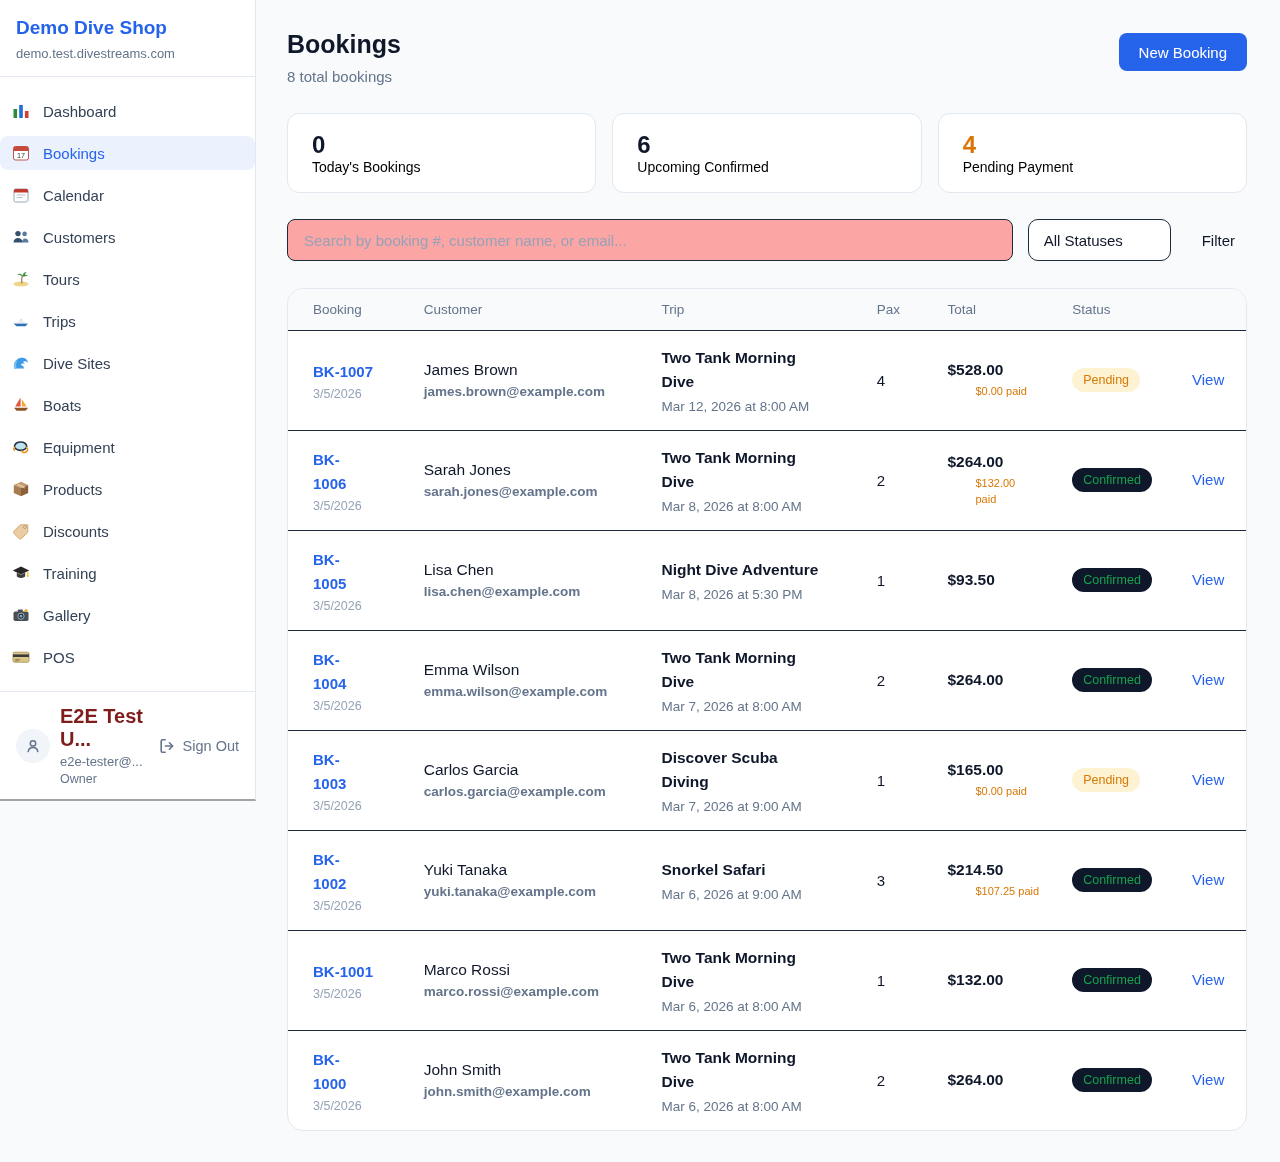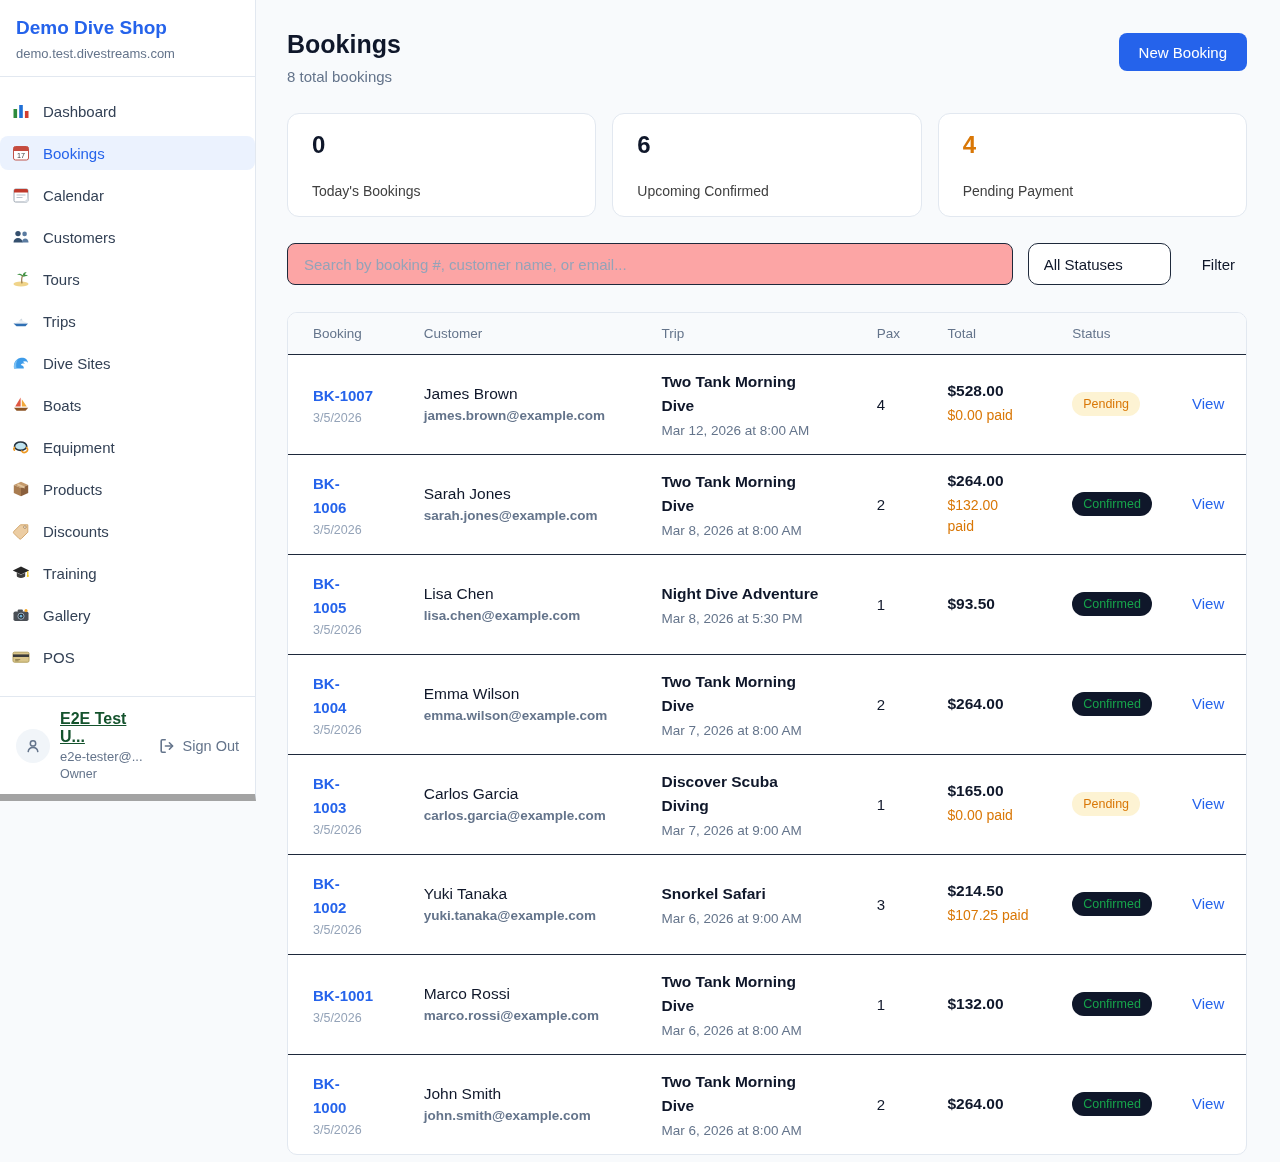--- a/index.html
+++ b/index.html
@@ -12,21 +12,21 @@
     position:relative;
     overflow:hidden;
   }
 
   
   .sidebar {
     position:absolute; top:0; left:0;
     width:256px; height:801px;
     background:#FFFFFF;
     border-right:1px solid #E2E8F0;
-    border-bottom:7px solid #a3a3a3;
+    border-bottom:2px solid #a3a3a3;
   }
   .sidebar-header { padding:17px 16px 15px; border-bottom:1px solid #E2E8F0; }
   .brand { font-size:19px; font-weight:bold; color:#2563EB; margin-bottom:7px; }
   .domain { font-size:13px; color:#64748B; }
   .nav { padding:17px 0 0;text-align:right; }
   .nav-item {
     display:flex; align-items:center; gap:13px;
     padding:8px 12px; margin-bottom:8px;
     border-radius:8px; font-size:15px; color:#334155; cursor:pointer;
   }
@@ -34,59 +34,59 @@
   .nav-icon { width:18px; height:18px; display:inline-flex; align-items:center; justify-content:center; flex:none; }
   .nav-icon svg { width:18px; height:18px; display:block; }
   .sidebar-user {
     position:absolute; bottom:0; left:0; right:0;
     border-top:1px solid #E2E8F0;
     padding:13px 16px; display:flex; align-items:center; gap:10px;
   }
   .avatar { width:34px; height:34px; border-radius:50%; background:#F1F5F9;
     display:flex; align-items:center; justify-content:center; flex:none; }
   .user-info { flex:1; min-width:0; }
-  .user-name { font-size:16px; font-weight:bold; color:#14532d;text-decoration:underline; }
+  .user-name { font-size:20px; font-weight:bold; color:#7f1d1d; }
   .user-email { font-size:13px; color:#64748B; margin-top:3px; }
   .user-role { font-size:12.5px; color:#64748B; margin-top:3px; }
   .signout { display:flex; align-items:center; gap:7px; color:#64748B; font-size:14.5px; cursor:pointer; flex:none; background:none; border:none; font-family:inherit; padding:0; }
 
   
   .main { margin-left:256px; padding:30px 33px 0 31px; }
   .page-header { display:flex; justify-content:space-between; align-items:flex-start; }
   .page-title { font-size:25px; font-weight:bold; margin:0 0 9px; color:#0F172A; }
   .page-subtitle { font-size:15px; color:#64748B; }
   .btn-primary {
     background:#2563EB; color:#FFFFFF; border:none; border-radius:8px;
     height:38px; padding:0 20px; font-size:15px; font-family:inherit; cursor:pointer; margin-top:3px;
   }
 
   .stats { display:flex; gap:16px; margin-top:28px; }
   .stat-card { flex:1; background:#FFFFFF; border:1px solid #E2E8F0; border-radius:12px; padding:17px 24px; }
   .stat-value { font-size:24px; font-weight:bold; color:#0F172A; }
-  .stat-label { font-size:14px; color:#404040; margin-top:24px; }
+  .stat-label { font-size:14px; color:#000000; margin-top:0; }
 
   .toolbar { display:flex; align-items:center; margin-top:26px; }
   .search-input {
     flex:1; height:42px; background:#fca5a5;
     border:1px solid #1E293B; border-radius:8px;
     padding:0 16px; font-size:15px; font-family:inherit; color:#0F172A;
   }
   .search-input::placeholder { color:#94A3B8; }
   .select-wrap { position:relative; margin-left:15px; flex:none; }
   .status-select {
     appearance:none; -webkit-appearance:none; -moz-appearance:none;
     width:143px; height:42px; background:#FFFFFF;
     border:1px solid #1E293B; border-radius:10px;
     padding:0 30px 0 15px; font-size:15px; font-family:inherit; color:#0F172A; cursor:pointer;
   }
   .chevron { position:absolute; right:11px; top:50%; transform:translateY(-50%); pointer-events:none; display:flex; }
   .filter-btn { background:none; border:none; font-size:15px; color:#0F172A; font-family:inherit; cursor:pointer; padding:0 12px 0 31px; }
 
   
-  .table-card { margin-top:27px; margin-bottom:32px; background:#FFFFFF; border:1px solid #E2E8F0; border-radius:10px; overflow:hidden; }
+  .table-card { margin-top:27px; margin-bottom:32px; background:#FFFFFF; border:1px solid #E2E8F0; border-radius:16px; overflow:hidden; }
   table { width:100%; border-collapse:collapse; }
   col.c1{width:136px} col.c2{width:238px} col.c3{width:216px}
   col.c4{width:71px}  col.c5{width:125px} col.c6{width:120px} col.c7{width:54px}
   thead th {
     background:#F8FAFC; font-size:13.5px; font-weight:normal; color:#64748B;
     text-align:left; height:41px; padding:0 12px 0 0;
     border-bottom:1px solid #1E293B;
   }
   thead th:first-child { padding-left:25px; }
   tbody tr { height:100px; }
@@ -95,21 +95,21 @@
   tbody td:first-child { padding-left:25px; }
 
   .bk-id { color:#2563EB; font-size:15px; font-weight:600; white-space:pre-line; line-height:1.6; cursor:pointer; }
   .bk-date { font-size:12.5px; color:#94A3B8; margin-top:3px; }
   .cust-name { font-size:15.5px; color:#0F172A; }
   .cust-email { font-size:13.5px; color:#64748B; margin-top:5px;font-weight:bold; }
   .trip-name { font-size:15.5px; font-weight:600; color:#0F172A; white-space:pre-line; line-height:1.55; }
   .trip-date { font-size:13.5px; color:#64748B; margin-top:5px; }
   .c-pax { font-size:15px; color:#0F172A; }
   .amount { font-size:15.5px; font-weight:bold; color:#0F172A; }
-  .paid { font-size:14px; color:#D97706; margin-top:5px; white-space:pre-line; line-height:1.45; }
+  .paid { font-size:11px; color:#D97706; margin-top:5px; white-space:pre-line; line-height:1.45;margin-left:28px; }
   .badge { display:inline-block; font-size:12.5px; padding:5px 11px; border-radius:999px; }
   .badge.pending { background:#FDF3D3; color:#D97706; }
   .badge.confirmed { background:#0f172a; color:#16A34A; }
   .view { color:#2563EB; font-size:15px; text-decoration:none; cursor:pointer; }
 </style>
 </head>
 <body>
 
 <aside class="sidebar">
   <div class="sidebar-header">

